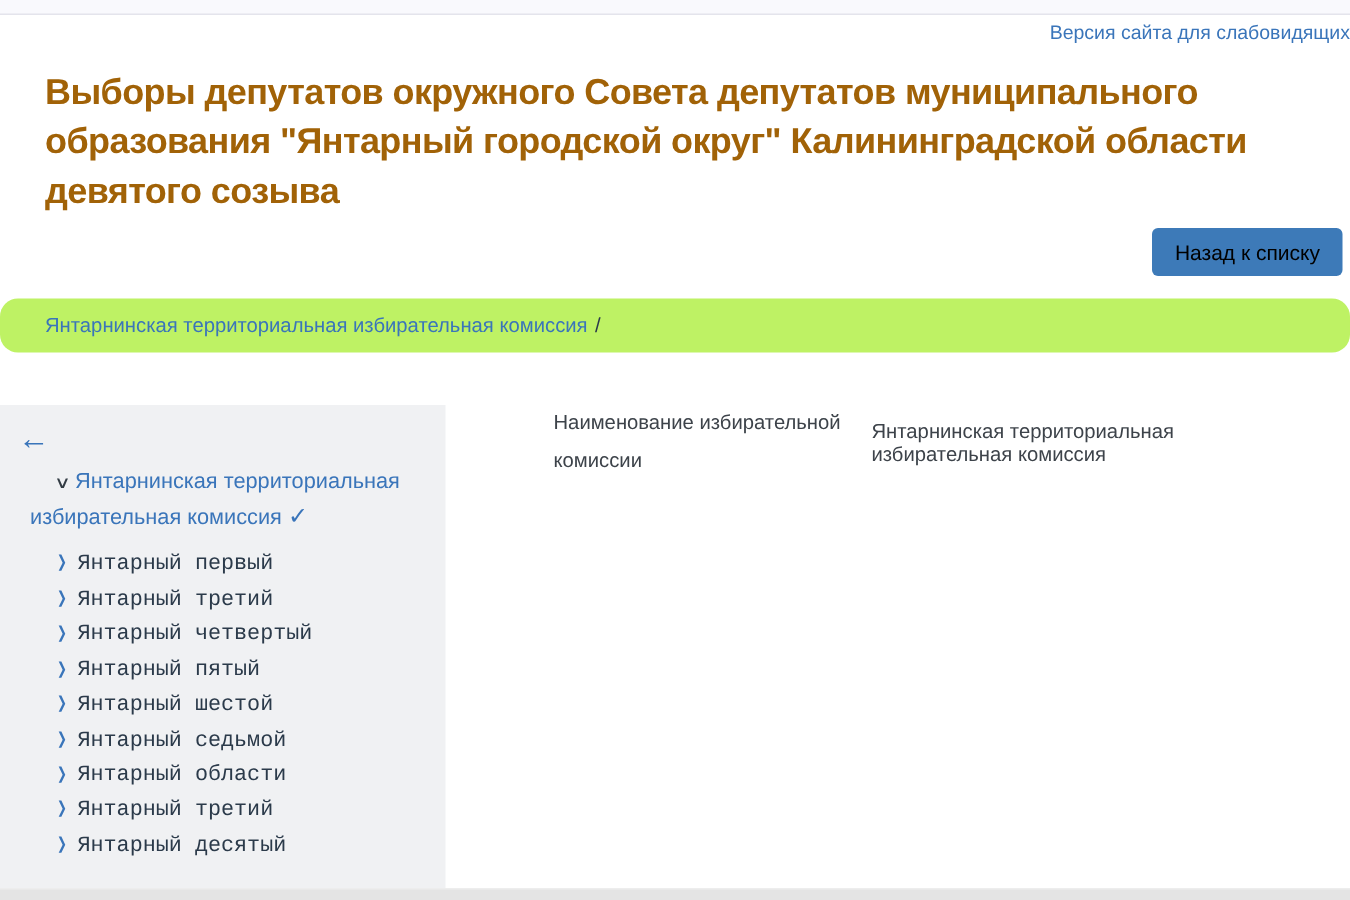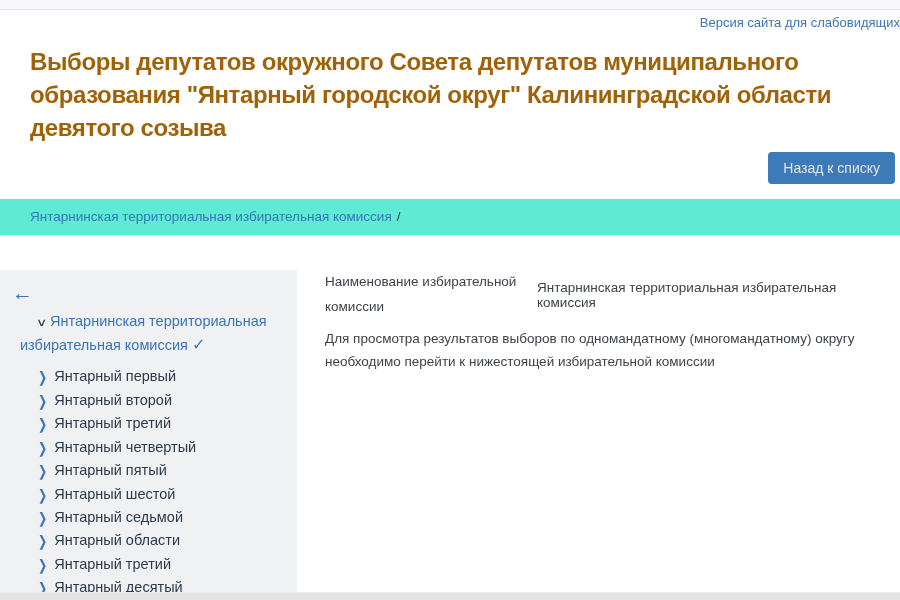--- a/index.html
+++ b/index.html
@@ -33,33 +33,34 @@
     line-height: 1.38;
     color: #a16207;
   }
   .button-row {
     text-align: right;
     padding: 8px 5px 0 0;
   }
   .back-btn {
     display: inline-block;
     background: #3d7ab8;
-    color: #e5e5e5;
+    color: #000000;
     font-size: 14px;
     font-family: inherit;
     border: none;
     border-radius: 4px;
     padding: 8px 15px;
     cursor: pointer;
   }
   .breadcrumb-bar {
     margin-top: 15px;
-    background: #5eead4;
+    background: #bef264;
     padding: 10px 30px 11px 30px;
     font-size: 13.5px;
+    border-radius: 12px;
   }
   .breadcrumb-link {
     color: #3a75ba;
     text-decoration: none;
     cursor: pointer;
   }
   .breadcrumb-sep {
     color: #2b3a4a;
     margin-left: 5px;
   }
@@ -110,38 +111,40 @@
     list-style: none;
     margin-top: 8px;
   }
   .tree-item {
     padding-left: 28px;
     font-size: 14.5px;
     line-height: 1.62;
     color: #2b3a4a;
     cursor: pointer;
     white-space: nowrap;
+    font-family: Liberation Mono, monospace;
   }
   .chevron-right {
     display: inline-block;
     color: #3a75ba;
     font-size: 11px;
     font-weight: bold;
     margin-right: 7px;
     transform: scaleY(1.35);
   }
   .main-pane {
     flex: 1 1 auto;
     padding: 0 28px 0 28px;
     font-size: 13.5px;
     color: #3d434a;
   }
   .field-row {
     display: flex;
     align-items: center;
+    margin-left: 44px;
   }
   .field-label {
     flex: 0 0 200px;
     line-height: 1.8;
   }
   .field-value {
     margin-left: 12px;
     color: #3d434a;
   }
   .note {
@@ -179,36 +182,34 @@
 
 <div class="content">
 
   <div class="sidebar">
     <a class="back-arrow">←</a>
 
     <div class="tree-root"><span class="chevron-down">∨</span><span>Янтарнинская территориальная избирательная комиссия</span><span class="check-icon">✓</span></div>
 
     <ul class="tree-list">
       <li class="tree-item"><span class="chevron-right">❯</span><span>Янтарный первый</span></li>
-      <li class="tree-item"><span class="chevron-right">❯</span><span>Янтарный второй</span></li>
       <li class="tree-item"><span class="chevron-right">❯</span><span>Янтарный третий</span></li>
       <li class="tree-item"><span class="chevron-right">❯</span><span>Янтарный четвертый</span></li>
       <li class="tree-item"><span class="chevron-right">❯</span><span>Янтарный пятый</span></li>
       <li class="tree-item"><span class="chevron-right">❯</span><span>Янтарный шестой</span></li>
       <li class="tree-item"><span class="chevron-right">❯</span><span>Янтарный седьмой</span></li>
       <li class="tree-item"><span class="chevron-right">❯</span><span>Янтарный области</span></li>
       <li class="tree-item"><span class="chevron-right">❯</span><span>Янтарный третий</span></li>
       <li class="tree-item"><span class="chevron-right">❯</span><span>Янтарный десятый</span></li>
       <li class="tree-item"></li>
     </ul>
   </div>
 
   <div class="main-pane">
     <div class="field-row">
       <div class="field-label">Наименование избирательной комиссии</div>
       <div class="field-value">Янтарнинская территориальная избирательная комиссия</div>
     </div>
-    <div class="note">Для просмотра результатов выборов по одномандатному (многомандатному) округу необходимо перейти к нижестоящей избирательной комиссии</div>
   </div>
 
 </div>
 
 <div class="footer-strip"></div>
 
 </body></html>

